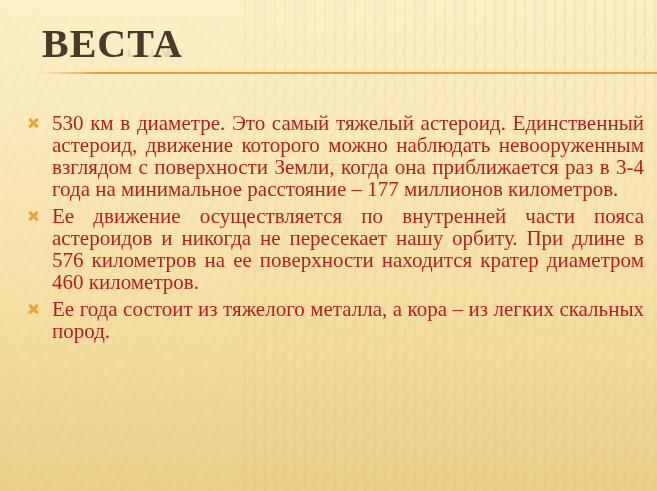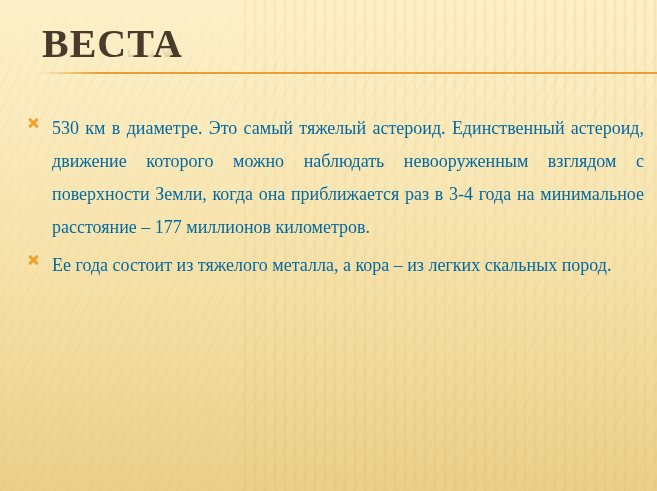--- a/index.html
+++ b/index.html
@@ -51,21 +51,21 @@
       width: 10px; height: 10px; margin-top: 6px; margin-right: 14px; flex: 0 0 10px;
       position: relative;
     }
     .bullet-icon::before, .bullet-icon::after {
       content: ""; position: absolute; left: 4px; top: -1px; width: 3px; height: 12px;
       background: #f0a02c; border-radius: 1px;
     }
     .bullet-icon::before { transform: rotate(45deg); }
     .bullet-icon::after { transform: rotate(-45deg); }
     .bullet-text {
-      flex: 1; font-size: 18px; line-height: 33px; color: #0369a1;
+      flex: 1; font-size: 21px; line-height: 22px; color: #b91c1c;
       text-align: justify; text-align-last: left;
     }
   </style>
 </head>
 <body>
 
 <div class="stripes"></div>
 <div class="stripes-v"></div>
 
 <div class="title-wrap">
@@ -77,15 +77,19 @@
 
 <div class="rule"></div>
 
 <div class="content">
   <div class="bullet">
     <span class="bullet-icon"></span>
     <span class="bullet-text">530 км в диаметре. Это самый тяжелый астероид. Единственный астероид, движение которого можно наблюдать невооруженным взглядом с поверхности Земли, когда она приближается раз в 3-4 года на минимальное расстояние – 177 миллионов километров.</span>
   </div>
   <div class="bullet">
     <span class="bullet-icon"></span>
+    <span class="bullet-text">Ее движение осуществляется по внутренней части пояса астероидов и никогда не пересекает нашу орбиту. При длине в 576 километров на ее поверхности находится кратер диаметром 460 километров.</span>
+  </div>
+  <div class="bullet">
+    <span class="bullet-icon"></span>
     <span class="bullet-text">Ее года состоит из тяжелого металла, а кора – из легких скальных пород.</span>
   </div>
 </div>
 
 </body></html>

